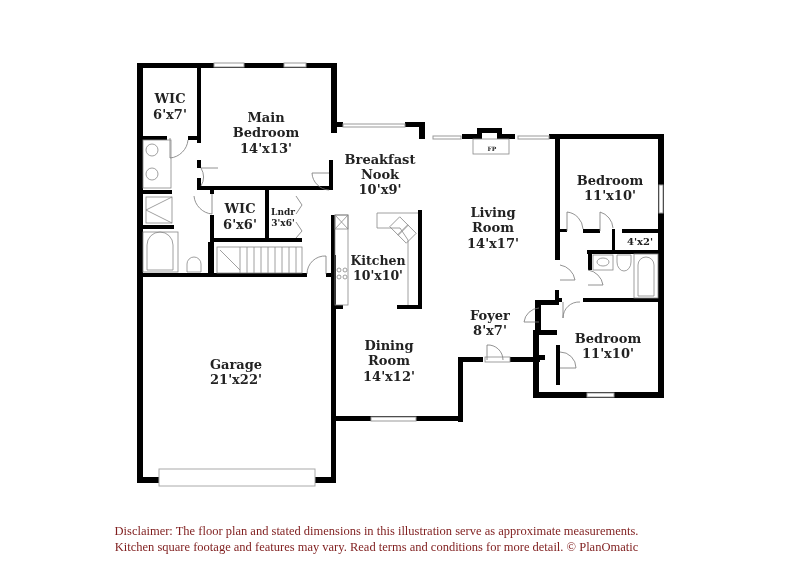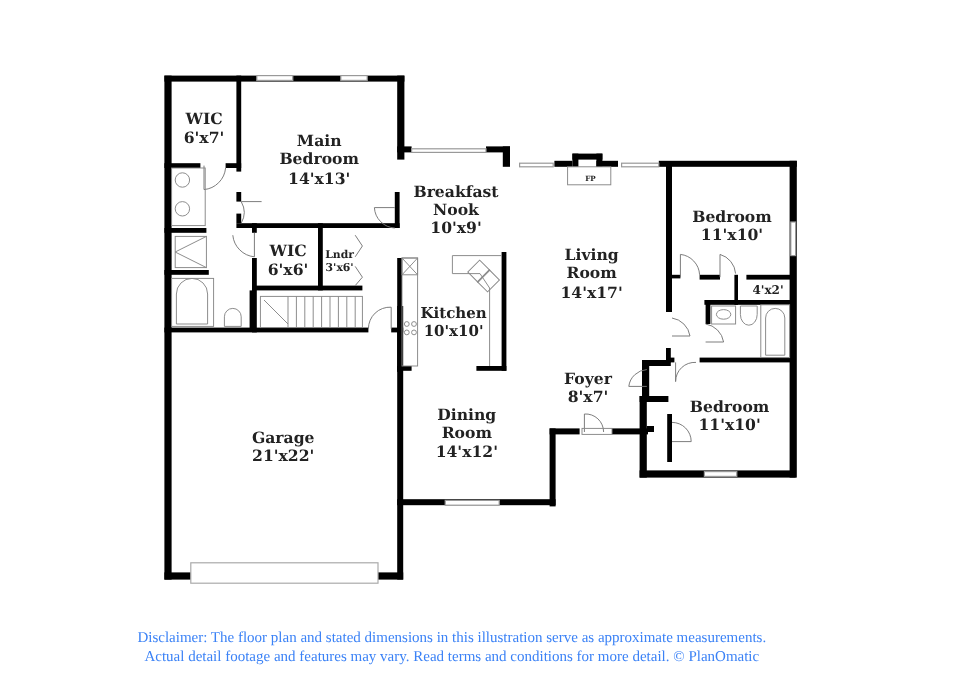--- a/index.html
+++ b/index.html
@@ -7,21 +7,21 @@
   #plan { position: absolute; left: 0; top: 0; width: 800px; height: 582px; }
   .room-label { font-family: "DejaVu Serif", "Liberation Serif", serif; font-weight: bold; fill: #222222; text-anchor: middle; }
   .lbl-lg { font-size: 13px; }
   .lbl-md { font-size: 12.5px; }
   .lbl-sm { font-size: 9px; }
   .lbl-fp { font-size: 6px; }
   .wall { fill: #000000; }
   .win { fill: #ffffff; stroke: #999999; stroke-width: 1; }
   .fix { fill: none; stroke: #888888; stroke-width: 0.8; }
   .door { fill: none; stroke: #777777; stroke-width: 0.8; }
-  #disclaimer { position: absolute; left: 0; top: 523px; width: 753px; text-align: center; font-family: "Liberation Serif", "DejaVu Serif", serif; font-size: 12.5px; line-height: 16px; color: #3b82f6; }
+  #disclaimer { position: absolute; left: 0; top: 523px; width: 753px; text-align: center; font-family: "Liberation Serif", "DejaVu Serif", serif; font-size: 12.5px; line-height: 16px; color: #7f1d1d; }
   #disclaimer div { white-space: nowrap; }
 </style>
 </head>
 <body>
 
 <svg id="plan" viewBox="0 0 800 582" xmlns="http://www.w3.org/2000/svg">
 
   <g>
 
     <rect class="wall" x="137" y="63" width="6" height="420"></rect>
@@ -218,14 +218,14 @@
     <text class="room-label lbl-lg" x="389" y="365">Room</text>
     <text class="room-label lbl-lg" x="389" y="381">14'x12'</text>
 
     <text class="room-label lbl-lg" x="236" y="369">Garage</text>
     <text class="room-label lbl-lg" x="236" y="384">21'x22'</text>
   </g>
 </svg>
 
 <div id="disclaimer">
   <div>Disclaimer: The floor plan and stated dimensions in this illustration serve as approximate measurements.</div>
-  <div>Actual detail footage and features may vary. Read terms and conditions for more detail. © PlanOmatic</div>
+  <div>Kitchen square footage and features may vary. Read terms and conditions for more detail. © PlanOmatic</div>
 </div>
 
 </body></html>

